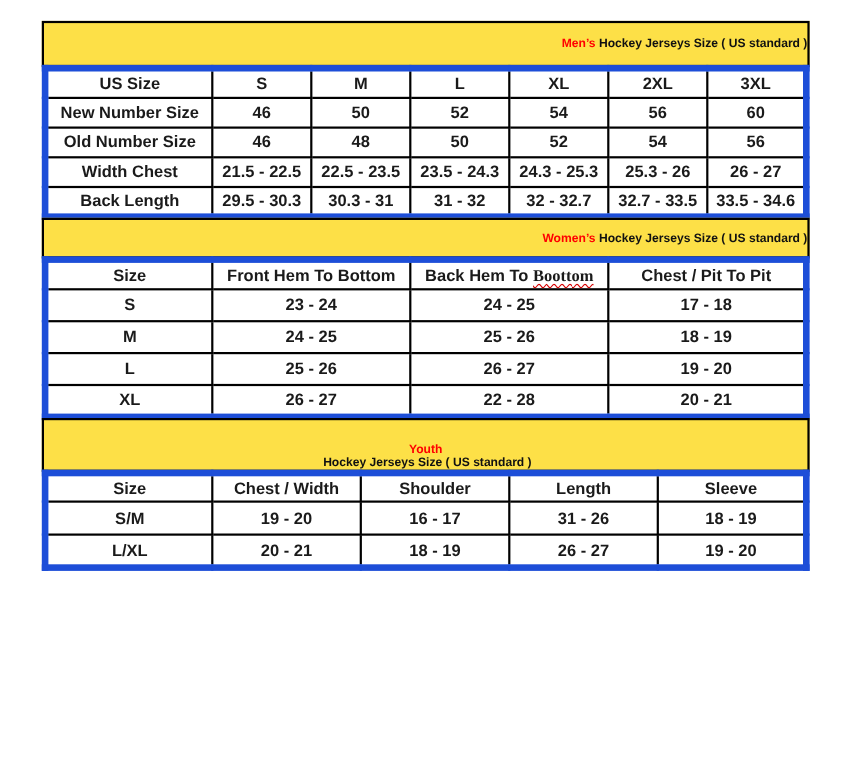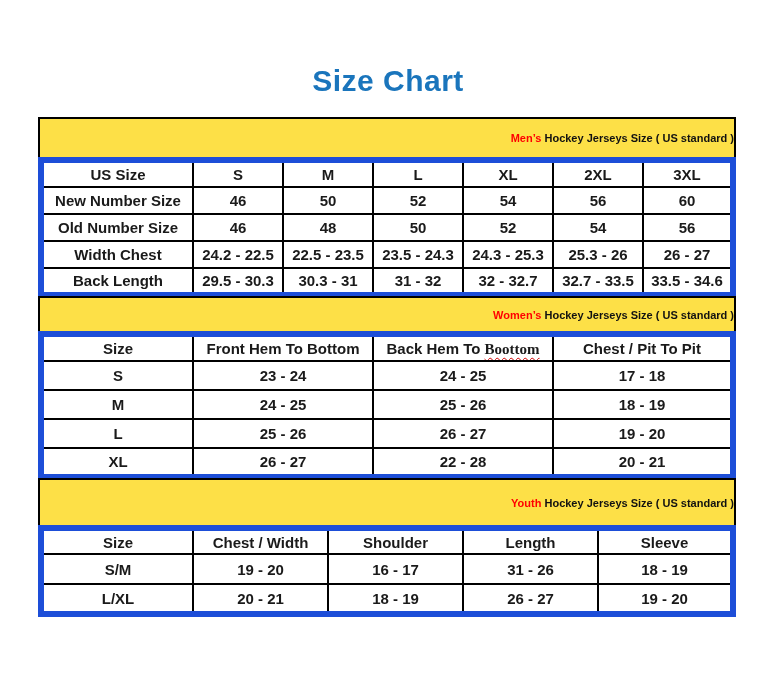--- a/index.html
+++ b/index.html
@@ -34,21 +34,21 @@
     align-items: center;
     justify-content: flex-end;
     font-size: 11px;
     font-weight: 700;
     color: #111111;
     white-space: pre;
   }
   .section-header .hl { color: #ff0000; }
   .men   .section-header { height: 42px; }
   .women .section-header { height: 37px; }
-  .youth .section-header { height: 49px; }
+  .youth .section-header { height: 49px; flex-direction: column; }
   .size-table {
     table-layout: fixed;
     width: 100%;
     border-collapse: collapse;
     margin-top: -2px;
     border: 6px solid #1d4ed8;
   }
   .size-table th, .size-table td {
     border: 2px solid #000000;
     padding: 0 2px;
@@ -72,21 +72,20 @@
     text-decoration-color: #d40000;
     text-decoration-thickness: 1px;
     text-underline-offset: 3px;
     font-family: Liberation Serif, serif;
   }
 </style>
 </head>
 <body>
 
 <div class="page">
-  <h1 class="title">Size Chart</h1>
 
   <div class="tables">
 
     <section class="chart-section men">
       <div class="section-header">
         <span class="hl">Men’s</span><span> Hockey Jerseys Size ( US standard )</span>
       </div>
       <table class="size-table">
           <thead>
             <tr>
@@ -113,21 +112,21 @@
               <th>Old Number Size</th>
               <td>46</td>
               <td>48</td>
               <td>50</td>
               <td>52</td>
               <td>54</td>
               <td>56</td>
             </tr>
             <tr>
               <th>Width Chest</th>
-              <td>24.2 - 22.5</td>
+              <td>21.5 - 22.5</td>
               <td>22.5 - 23.5</td>
               <td>23.5 - 24.3</td>
               <td>24.3 - 25.3</td>
               <td>25.3 - 26</td>
               <td>26 - 27</td>
             </tr>
             <tr>
               <th>Back Length</th>
               <td>29.5 - 30.3</td>
               <td>30.3 - 31</td>

